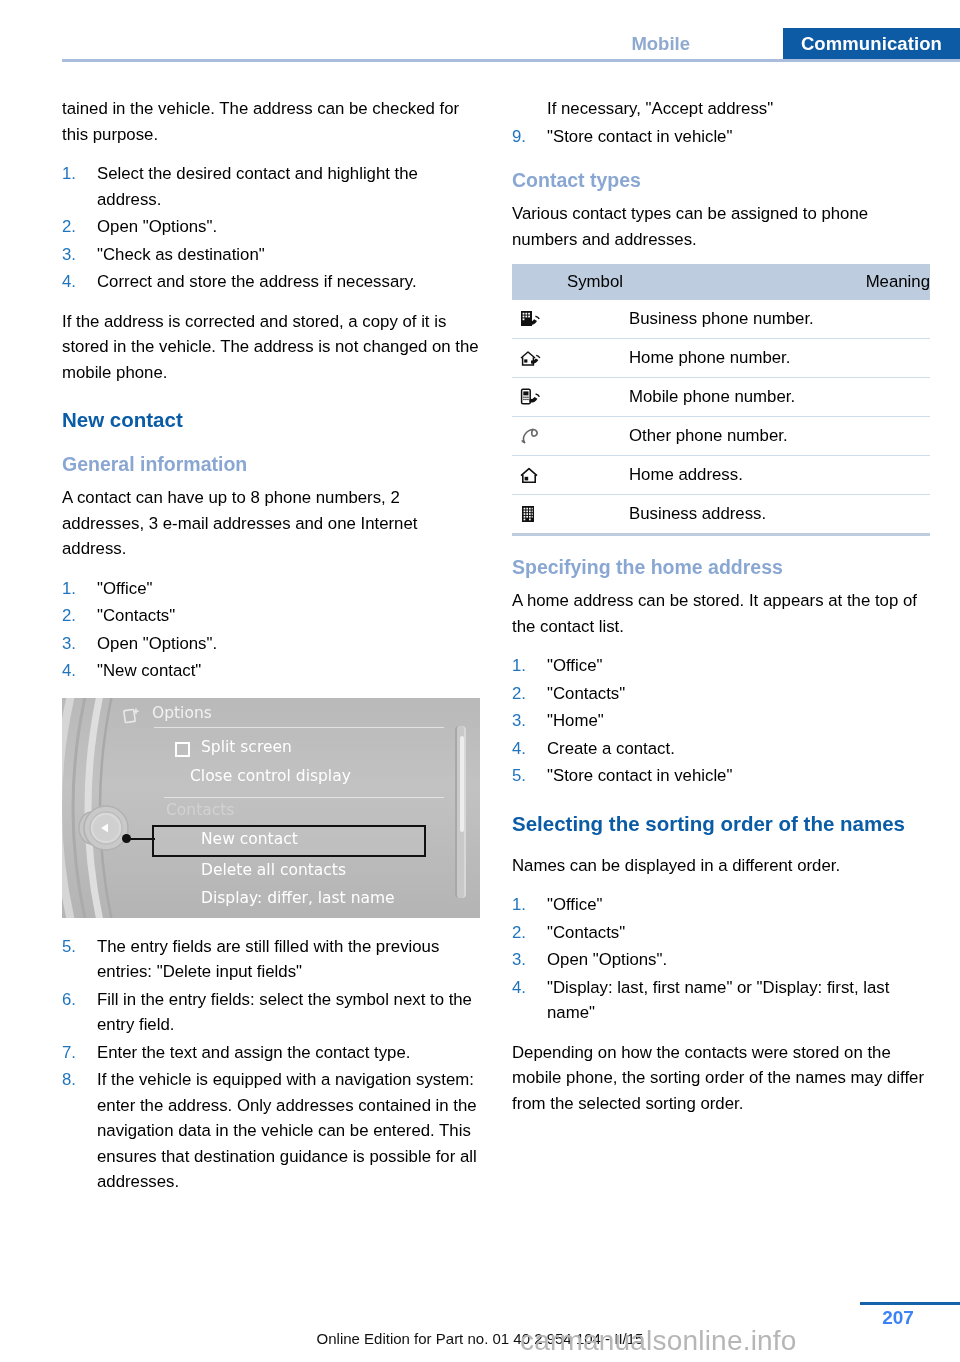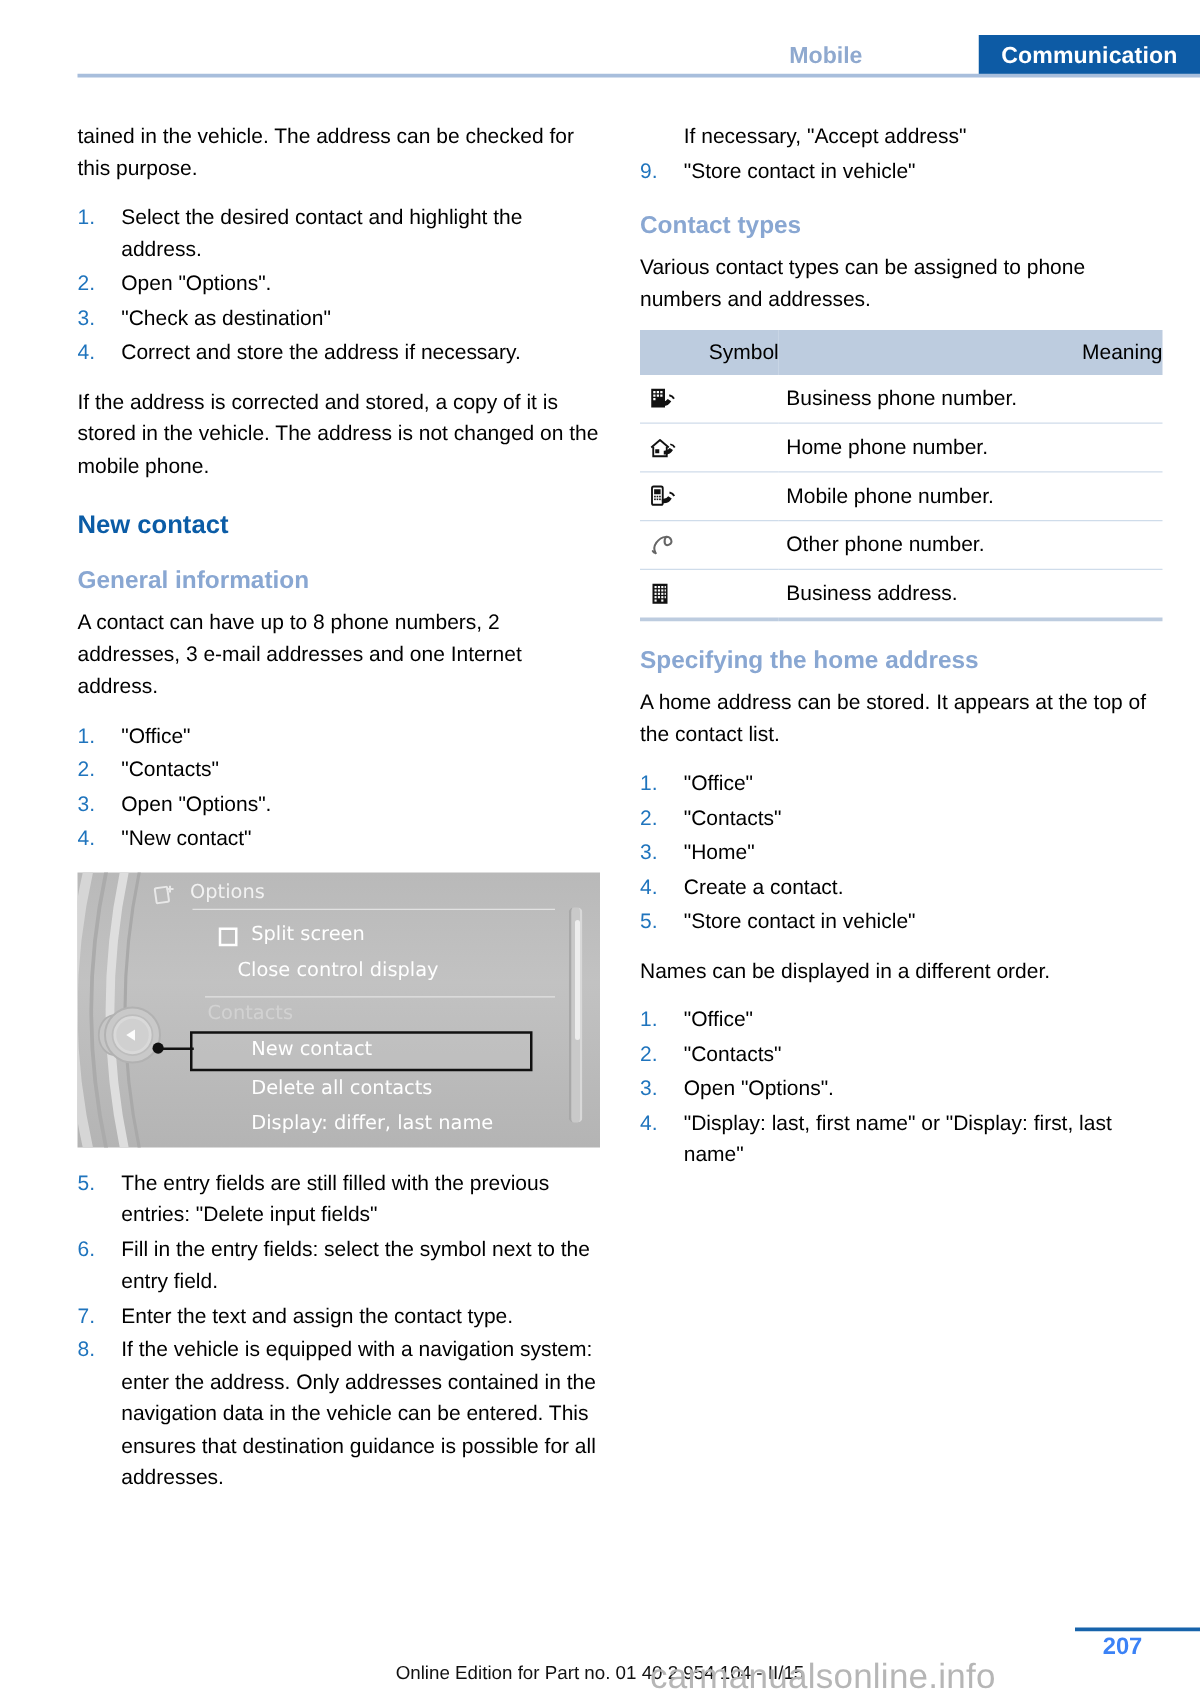--- a/index.html
+++ b/index.html
@@ -485,20 +485,30 @@
         </tr>
         <tr>
           <td class="sym-cell">
             <svg class="sym-ico" width="26" height="22" viewBox="0 0 26 22">
               <path d="M6.5 17.5 q-2.4 -4.2 0.6 -8.4 q3 -4.2 7.6 -4.6" fill="none" stroke="#666" stroke-width="1.6" stroke-linecap="round"></path>
               <path d="M14.7 4.5 q3.2 -0.2 4.2 2.4 q1 2.6 -1.6 3.8 q-2.6 1.2 -3.4 -1 q-0.8 -2.2 0.8 -5.2 z" fill="none" stroke="#666" stroke-width="1.6"></path>
               <path d="M6.5 17.5 q-1.6 -0.3 -2.3 -1.6" fill="none" stroke="#666" stroke-width="1.6" stroke-linecap="round"></path>
             </svg>
           </td>
           <td>Other phone number.</td>
+        </tr>
+        <tr>
+          <td class="sym-cell">
+            <svg class="sym-ico" width="26" height="22" viewBox="0 0 26 22">
+              <path d="M3 11.6 L11 4.6 L19 11.6" fill="none" stroke="#111" stroke-width="1.6" stroke-linejoin="round"></path>
+              <path d="M4.8 10.8 V18.2 H17.2 V10.8" fill="none" stroke="#111" stroke-width="1.6"></path>
+              <rect x="6.6" y="12.8" width="3.6" height="3.6" fill="#111"></rect>
+            </svg>
+          </td>
+          <td>Home address.</td>
         </tr>
         <tr>
           <td class="sym-cell">
             <svg class="sym-ico" width="26" height="22" viewBox="0 0 26 22">
               <rect x="4" y="3" width="12" height="16" fill="#111"></rect>
               <g fill="#fff">
                 <rect x="5.6" y="4.8" width="1.7" height="1.7"></rect>
                   <rect x="8.3" y="4.8" width="1.7" height="1.7"></rect>
                   <rect x="11" y="4.8" width="1.7" height="1.7"></rect>
                   <rect x="13.7" y="4.8" width="1" height="1.7"></rect>
@@ -544,20 +554,21 @@
       <li>
         <span class="num">4.</span>
         <span class="txt">Create a contact.</span>
       </li>
       <li>
         <span class="num">5.</span>
         <span class="txt">"Store contact in vehicle"</span>
       </li>
     </ol>
 
+    <h2 class="head-blue">Selecting the sorting order of the names</h2>
 
     <p class="body-text">Names can be displayed in a different order.</p>
 
     <ol class="steps">
       <li>
         <span class="num">1.</span>
         <span class="txt">"Office"</span>
       </li>
       <li>
         <span class="num">2.</span>
@@ -566,19 +577,20 @@
       <li>
         <span class="num">3.</span>
         <span class="txt">Open "Options".</span>
       </li>
       <li>
         <span class="num">4.</span>
         <span class="txt">"Display: last, first name" or "Display: first, last name"</span>
       </li>
     </ol>
 
+    <p class="body-text">Depending on how the contacts were stored on the mobile phone, the sorting order of the names may differ from the selected sorting order.</p>
   </div>
 </div>
 
 <div class="footer-rule"></div>
 <div class="page-number">207</div>
 <div class="footer-note">Online Edition for Part no. 01 40 2 954 104 - II/15</div>
 <div class="watermark">carmanualsonline.info</div>
 
 </body></html>

